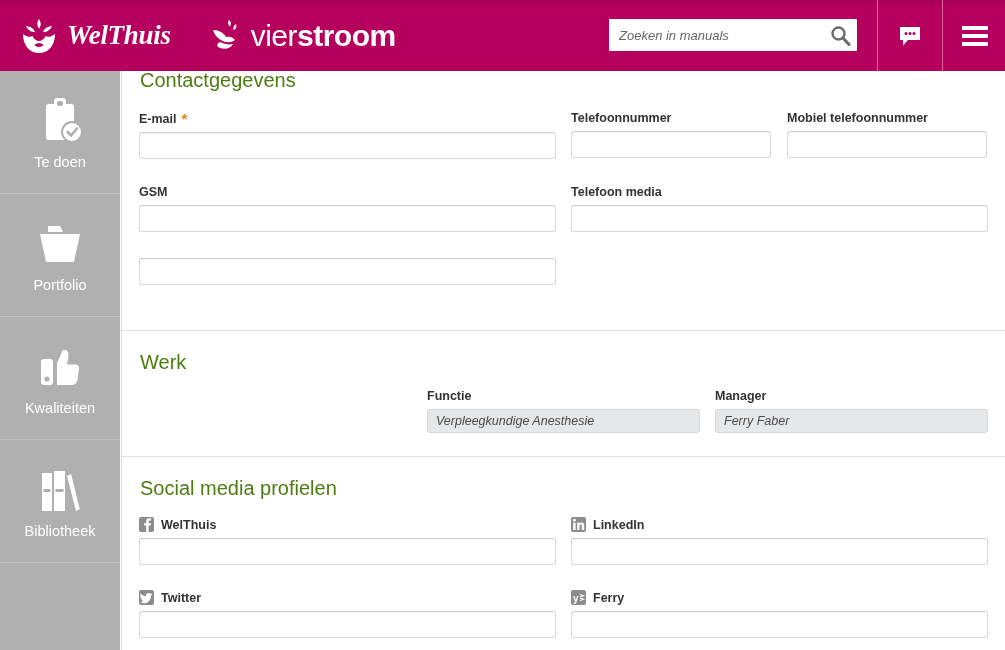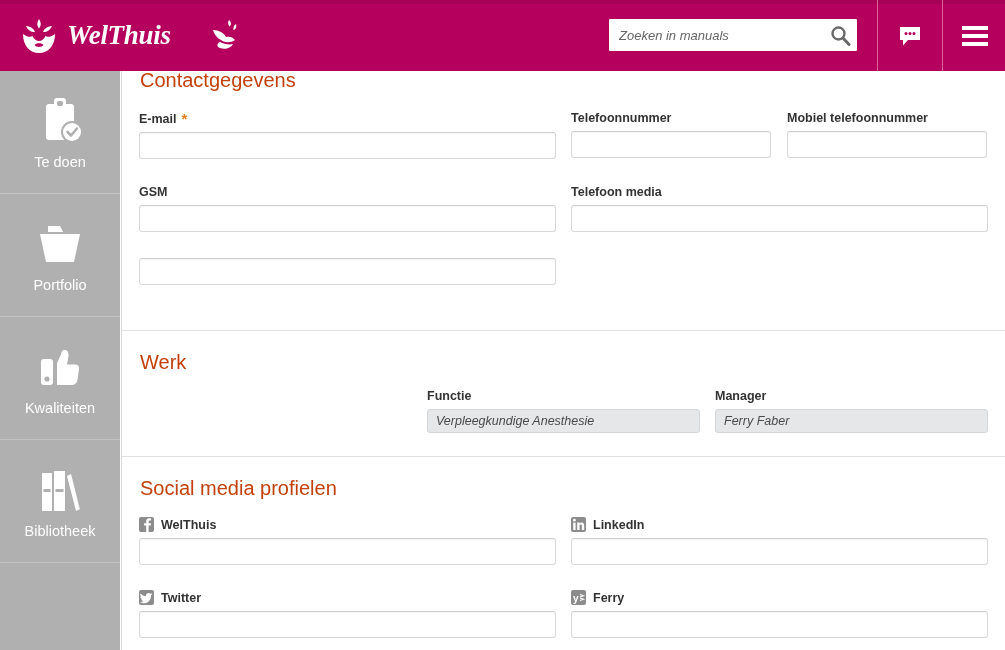--- a/index.html
+++ b/index.html
@@ -89,21 +89,21 @@
   
   .content {
     position: absolute; left: 121px; top: 71px;
     width: 884px; height: 579px;
     background: #ffffff;
     border-left: 1px solid #d9d9d9;
   }
   .section { position: relative; }
   .section + .section { border-top: 1px solid #e2e2e2; }
   .sec-title {
-    font-size: 20px; color: #c2410c; font-weight: normal;
+    font-size: 20px; color: #4d7c0f; font-weight: normal;
     padding: 0 0 0 18px;
     text-align: right;
   }
   .field-label {
     font-size: 12.5px; font-weight: bold; color: #333333;
     margin-bottom: 6px; display: flex; align-items: center;
   }
   .req-star { color: #e8821e; font-size: 15px; margin-left: 5px; line-height: 1; }
   .txt-input {
     width: 100%; height: 27px;
@@ -154,20 +154,21 @@
     <a class="vierstroom-logo">
       <span class="vierstroom-mark">
         <svg width="40" height="40" viewBox="0 0 40 40">
           <path d="M22 4 C24.5 6 24.5 9 22.5 10.5 C21 8.5 20.5 6 22 4 Z" fill="#fff"></path>
           <path d="M29 8 C30 11 28.5 13.5 26.5 14 C26 11.5 27 9 29 8 Z" fill="#fff"></path>
           <path d="M6 14 C12 14 17 17 19 21 C22 20 26 21 28 24 C24 27 18 27 14 24
                    C10 22 7 18 6 14 Z" fill="#fff"></path>
           <path d="M13 26 C17 28 22 29 26 28 C24 32 18 34 13 32 C10 31 9 28 13 26 Z" fill="#fff"></path>
         </svg>
       </span>
+      <span class="vierstroom-text"><span>vier</span><b>stroom</b></span>
     </a>
   </div>
 
   <div class="search-wrap">
     <input class="search-input" type="text" placeholder="Zoeken in manuals" style="">
     <button class="search-btn">
       <svg width="21" height="21" viewBox="0 0 21 21">
         <circle cx="8.5" cy="8.5" r="6" fill="none" stroke="#6a6a6a" stroke-width="2.4"></circle>
         <line x1="13" y1="13" x2="19" y2="19.5" stroke="#6a6a6a" stroke-width="3" stroke-linecap="round"></line>
       </svg>

